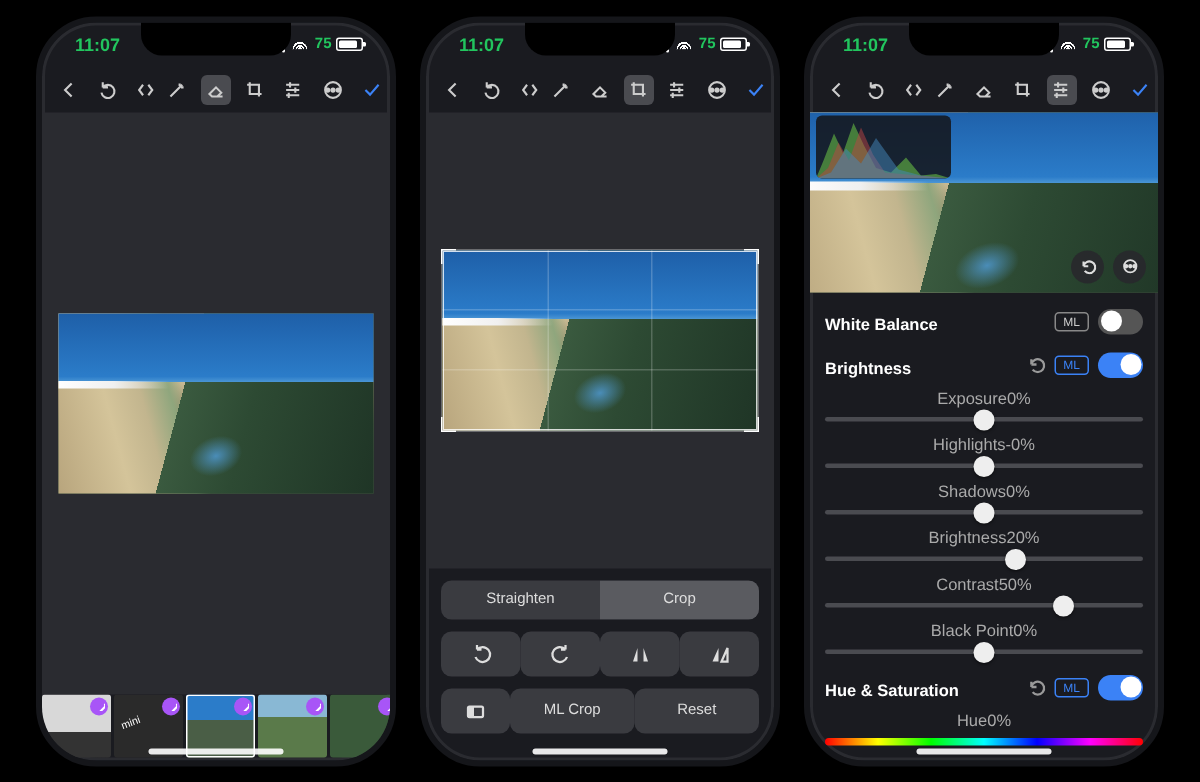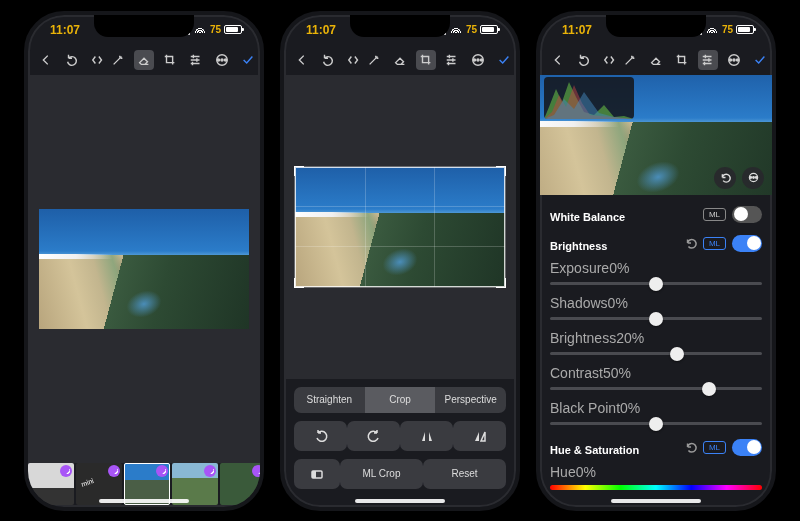--- a/index.html
+++ b/index.html
@@ -34,21 +34,21 @@
     background: #000;
     border-radius: 0 0 14px 14px;
     z-index: 10;
   }
   .statusbar {
     height: 30px;
     display: flex;
     justify-content: space-between;
     align-items: center;
     padding: 0 18px 0 22px;
-    color: #eab308;
+    color: #22c55e;
     font-size: 12px;
     font-weight: 600;
     flex-shrink: 0;
   }
   .status-right { display:flex; gap:4px; font-size:10px; }
   .sig-bars { display:flex; gap:1px; align-items:flex-end; }
   .sig-bars i { width:2px; background:#fff; border-radius:1px; }
   .sig-bars i:nth-child(1){height:3px}.sig-bars i:nth-child(2){height:5px}
   .sig-bars i:nth-child(3){height:7px}.sig-bars i:nth-child(4){height:9px}
   .wifi { width:12px; height:9px; position:relative; }
@@ -195,21 +195,21 @@
   .ml-pill.on{border-color:#3b82f6;color:#3b82f6;}
   .toggle{width:30px;height:17px;background:#555;border-radius:9px;position:relative;}
   .toggle::after{content:"";position:absolute;top:1.5px;left:1.5px;width:14px;height:14px;
     background:#fff;border-radius:50%;}
   .toggle.on{background:#3b82f6;}
   .toggle.on::after{left:auto;right:1.5px;}
   .reset-ic{width:12px;height:12px;color:#999;}
   .reset-ic svg{width:100%;height:100%;stroke:currentColor;fill:none;stroke-width:1.8;}
 
   .slider-row{display:flex;flex-direction:column;gap:1px;padding:1px 0;}
-  .slider-head{display:flex;justify-content:flex-start;font-size:14px;color:#aaa;}
+  .slider-head{display:flex;justify-content:center;font-size:11px;color:#aaa;}
   .slider-track{height:14px;position:relative;display:flex;align-items:center;}
   .track{flex:1;height:2.5px;background:#4a4b50;border-radius:2px;position:relative;}
   .knob{position:absolute;top:50%;transform:translate(-50%,-50%);
     width:14px;height:14px;background:#eee;border-radius:50%;
     box-shadow:0 1px 2px rgba(0,0,0,.5);}
   .hue-track{height:5px;border-radius:3px;
     background:linear-gradient(to right,#f00,#ff0,#0f0,#0ff,#00f,#f0f,#f00);}
 </style>
 </head>
 <body>
@@ -468,21 +468,20 @@
         <div class="ch bl"></div>
         <div class="ch br"></div>
       </div>
     </div>
   </div>
 
   <div class="bottom-panel">
     <div class="seg">
       <div class="seg-item">Straighten</div>
       <div class="seg-item active">Crop</div>
-      <div class="seg-item">Perspective</div>
     </div>
     <div class="btn-row">
       <div class="pbtn">
           <svg viewBox="0 0 14 14">
             <use href="#i-rot-ccw"></use>
           </svg>
         </div>
       <div class="pbtn">
           <svg viewBox="0 0 14 14">
             <use href="#i-rot-cw"></use>
@@ -636,20 +635,31 @@
             <span>0%</span>
           </div>
         <div class="slider-track">
             <div class="track">
               <div class="knob" style="left:50%"></div>
             </div>
           </div>
       </div>
       <div class="slider-row">
         <div class="slider-head">
+            <span>Highlights</span>
+            <span>-0%</span>
+          </div>
+        <div class="slider-track">
+            <div class="track">
+              <div class="knob" style="left:50%"></div>
+            </div>
+          </div>
+      </div>
+      <div class="slider-row">
+        <div class="slider-head">
             <span>Shadows</span>
             <span>0%</span>
           </div>
         <div class="slider-track">
             <div class="track">
               <div class="knob" style="left:50%"></div>
             </div>
           </div>
       </div>
       <div class="slider-row">

